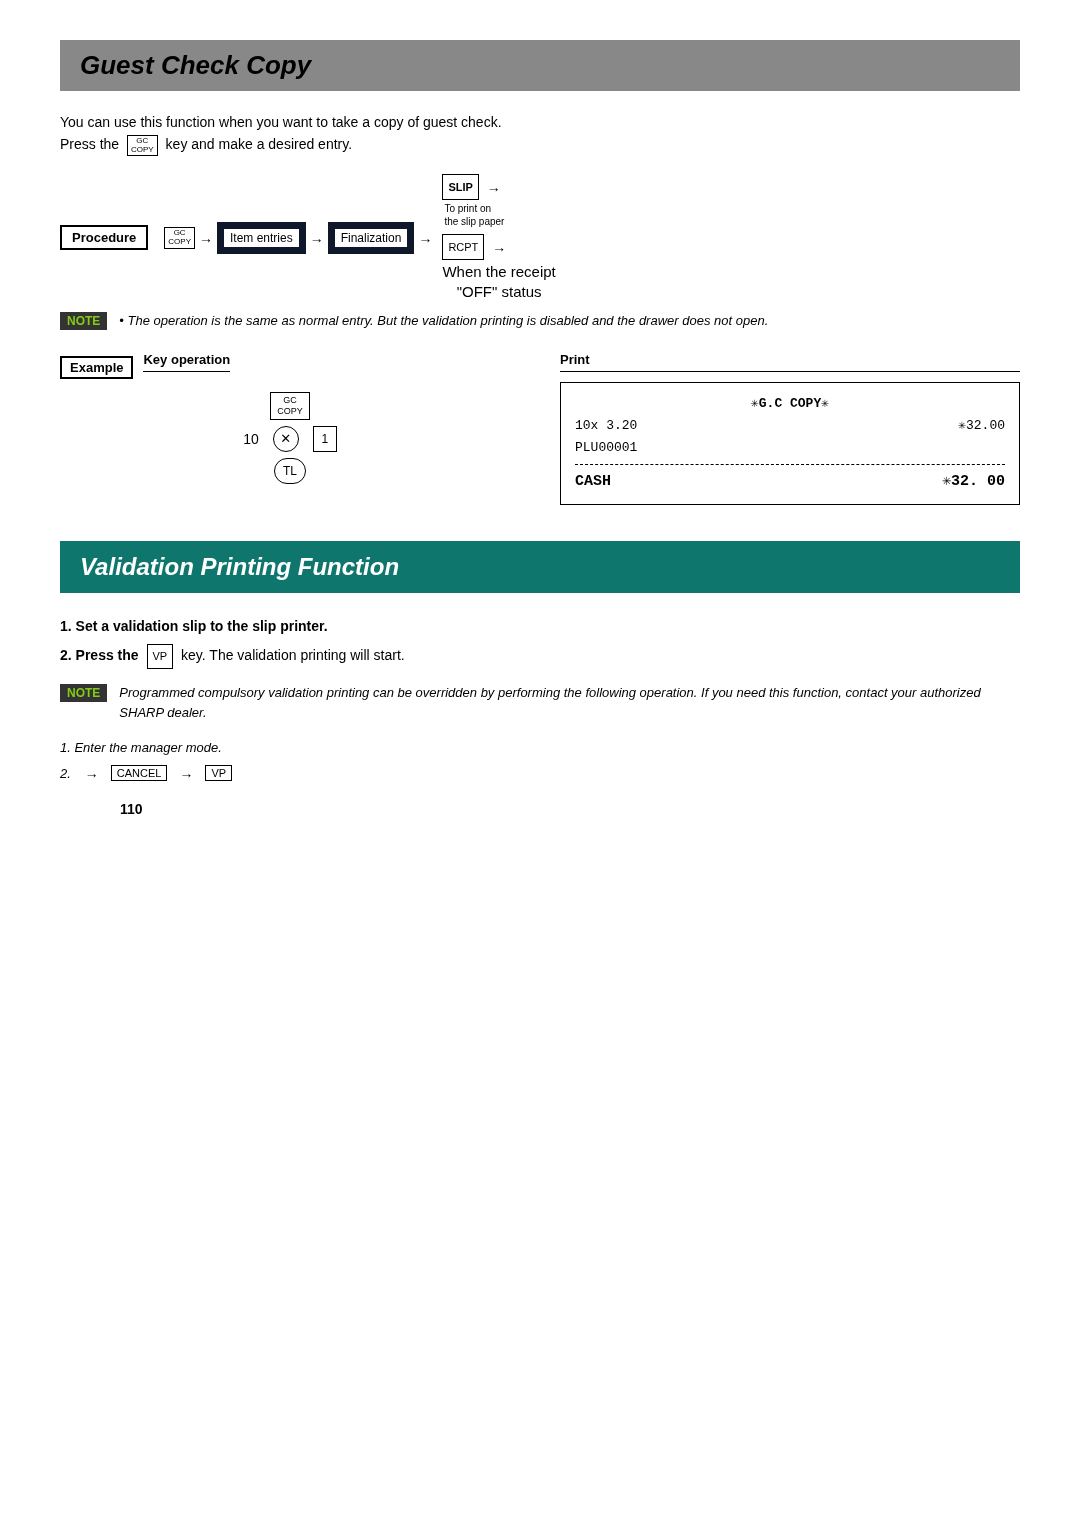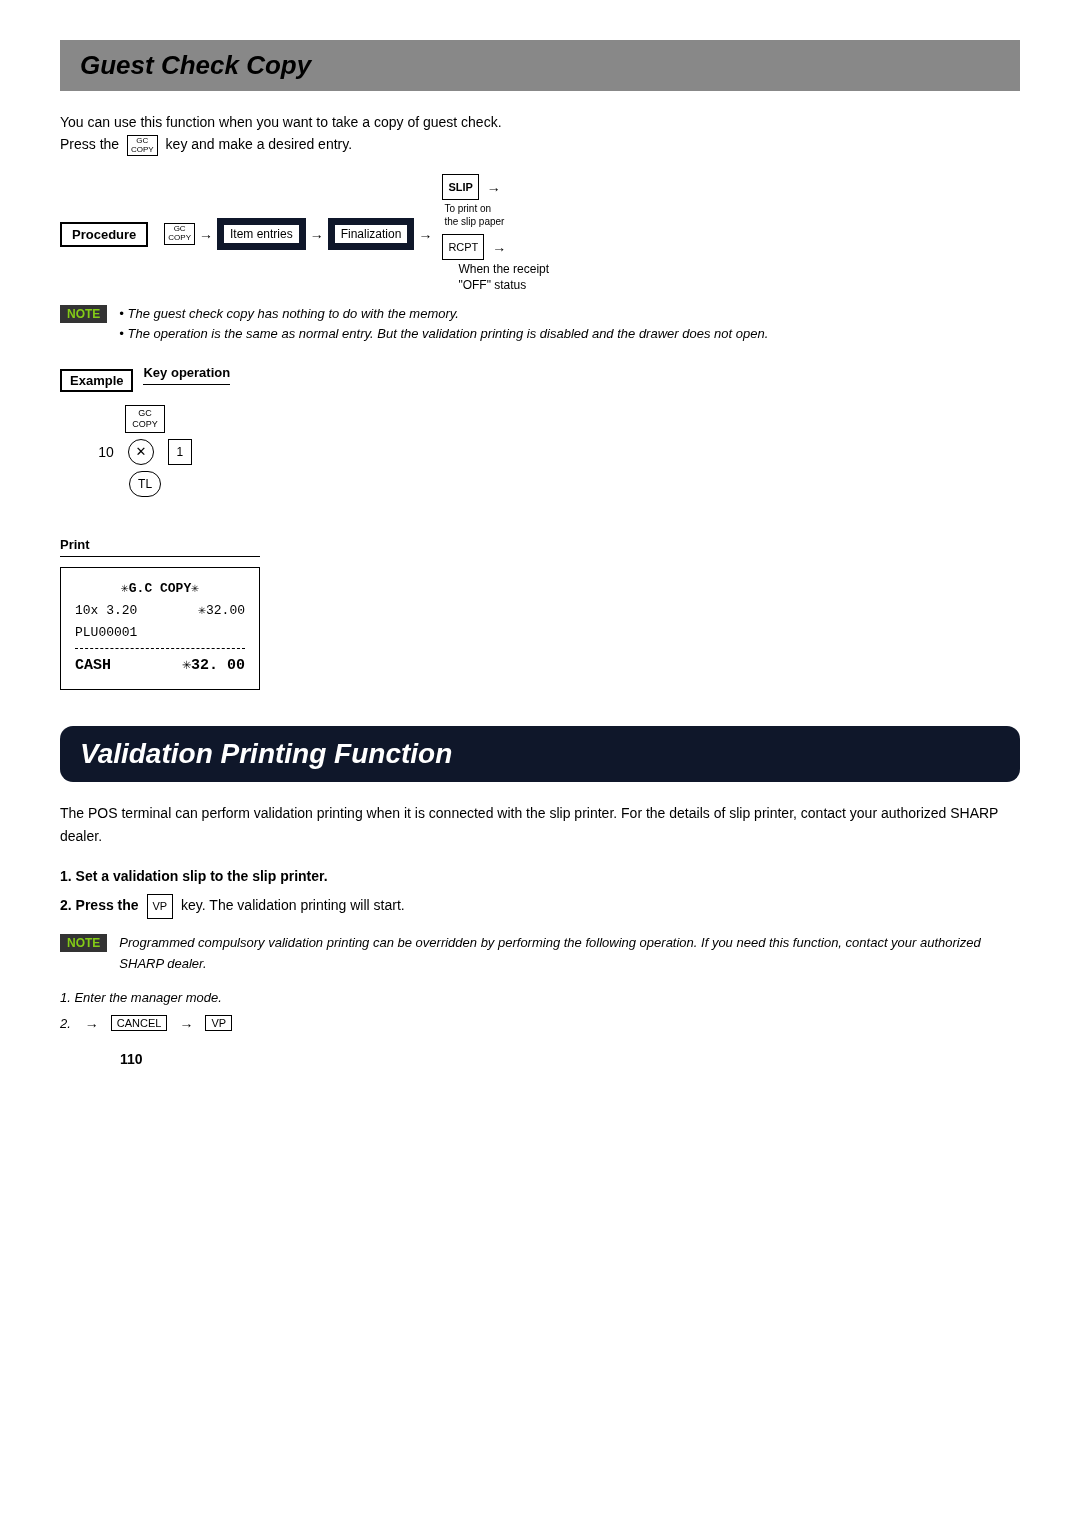--- a/index.html
+++ b/index.html
@@ -17,28 +17,27 @@
       background: #888;
       color: #000000;
       font-size: 26px;
       font-weight: bold;
       padding: 10px 20px;
       margin-bottom: 20px;
       font-style: italic;
     }
 
     .section-header-dark {
-      background: #0f172a;
+      background: #0f766e;
       color: #fff;
-      font-size: 28px;
+      font-size: 24px;
       font-weight: bold;
       padding: 12px 20px;
       margin-bottom: 20px;
       font-style: italic;
-      border-radius: 13px;
     }
 
     .intro-text {
       margin-bottom: 18px;
       line-height: 1.6;
     }
 
     .flow-label {
       font-size: 12px;
       border: 7px solid #0f172a;
@@ -317,40 +316,39 @@
         </div>
       </div>
 
       <div style="display:flex; align-items:flex-start; flex-direction:column;">
         <div style="display:flex; align-items:center; gap:4px;">
           <span class="key-single" style="font-size:11px; padding:2px 5px; min-width:36px;">
             <span>RCPT</span>
           </span>
           <span class="arrow">→</span>
         </div>
-        <div class="sub-note" style="font-size:12px; text-align:left; margin-left:16px;">
+        <div class="sub-note" style="font-size:15px; text-align:center; margin-left:0;">
           <span>When the receipt</span><br>
           <span>"OFF" status</span>
         </div>
       </div>
     </div>
   </div>
 </div>
 
 <div class="note-box" style="margin-top:10px;">
   <span class="note-badge">
     <span>NOTE</span>
   </span>
   <div class="note-text">
-    <div>• The guest check copy has nothing to do with the memory.</div>
     <div>• The operation is the same as normal entry.  But the validation printing is disabled and the drawer does not open.</div>
   </div>
 </div>
 
-<div class="example-section" style="margin-top:20px;flex-direction:column;">
+<div class="example-section" style="margin-top:20px;">
 
   <div class="example-left">
     <div class="example-header-row">
       <span class="example-box">
         <span>Example</span>
       </span>
       <span class="col-header" style="border-bottom:1px solid #000; padding-bottom:4px; font-weight:bold;">
         <span>Key operation</span>
       </span>
     </div>
@@ -400,23 +398,20 @@
       </div>
     </div>
   </div>
 </div>
 
 <div class="section-gap">
   <div class="section-header-dark">
     <span>Validation Printing Function</span>
   </div>
 
-  <p class="validation-intro">
-    <span>The POS terminal can perform validation printing when it is connected with the slip printer. For the details of slip printer, contact your authorized SHARP dealer.</span>
-  </p>
 
   <div class="steps-list">
     <div class="step">
       <span class="step-num">
         <span>1. Set a validation slip to the slip printer.</span>
       </span>
     </div>
     <div class="step">
       <span class="step-num">
         <span>2. Press the</span>

